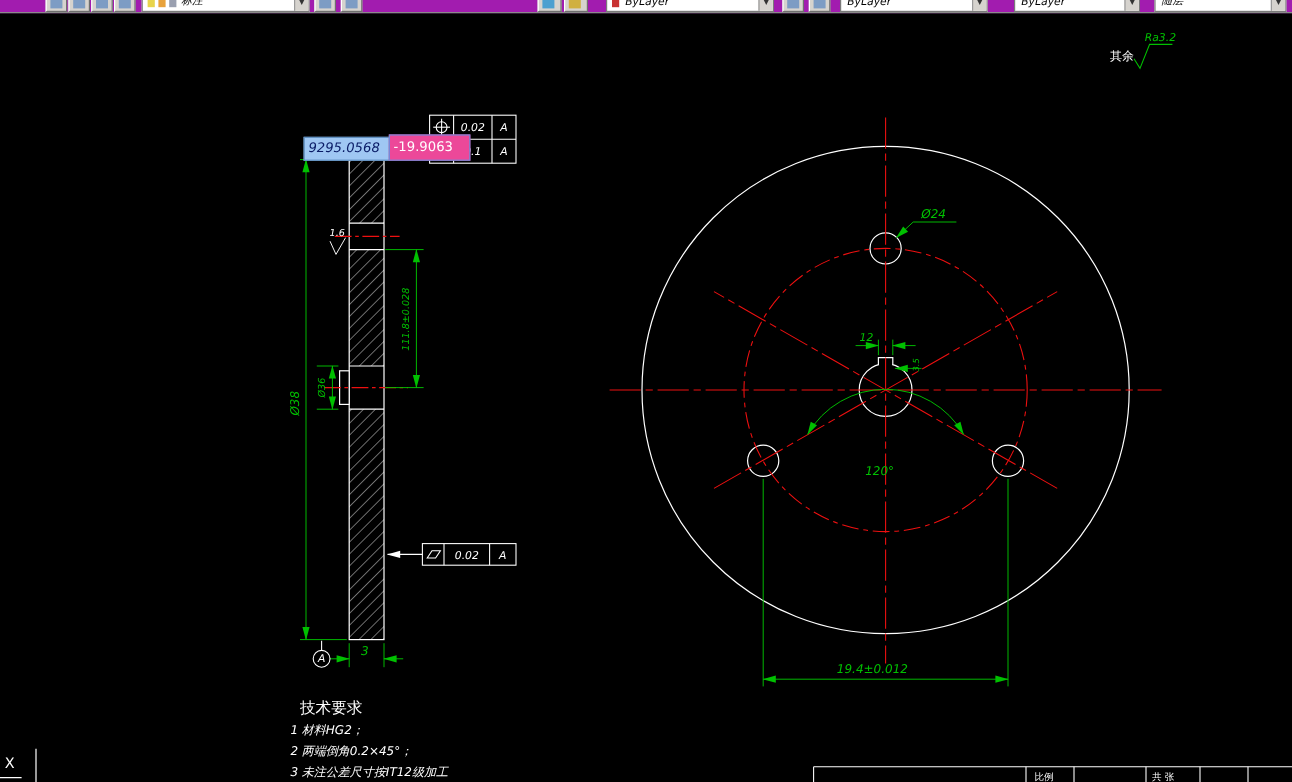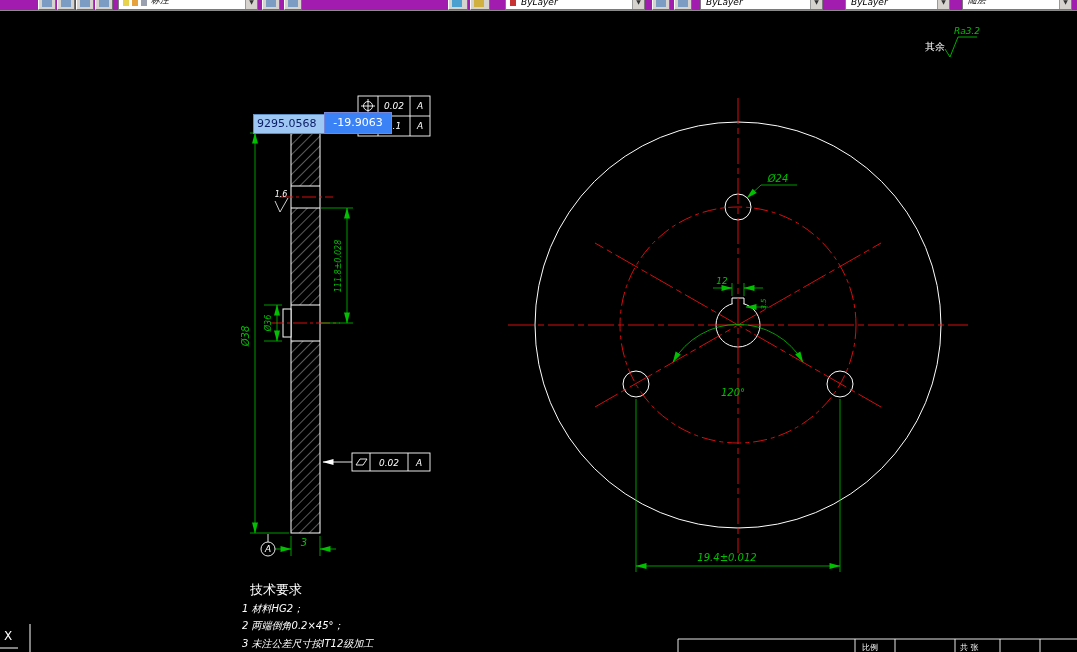--- a/index.html
+++ b/index.html
@@ -15,23 +15,23 @@
             box-sizing:border-box;font-size:9px;color:#000;}
   .tb-combo .val{position:absolute;left:5px;bottom:2px;white-space:nowrap;font-style:italic;}
   .tb-combo .arr{position:absolute;right:0;top:0;bottom:0;width:11px;background:#d6d3ce;
                  border-left:1px solid #9a9a9a;font-size:6px;text-align:center;color:#333;
                  line-height:17px;}
   .sw{position:absolute;bottom:3px;width:6px;height:6px;}
   
   .tip{position:absolute;z-index:4;font-size:11px;line-height:16px;padding:1px 3px;
        white-space:nowrap;}
   .tip-x{left:253px;top:114px;width:64px;height:16px;background:#9fc7f3;color:#0a1c66;
-         border:1px solid #5f8fc0;}
-  .tip-y{left:324px;top:112px;width:60px;height:18px;background:#3b82f6;color:#ffffff;
-         border:1px solid #7787d8;line-height:18px;text-align:center;}
+         border:1px solid #5f8fc0;font-style:italic;}
+  .tip-y{left:324px;top:112px;width:60px;height:18px;background:#ec4899;color:#ffffff;
+         border:1px solid #7787d8;line-height:18px;}
   
   svg{position:absolute;left:0;top:0;z-index:1;}
   .dim{fill:#00c000;font-style:italic;font-size:10px;font-family:"DejaVu Sans",sans-serif;}
   .dim-sm{fill:#00c000;font-style:italic;font-size:8px;font-family:"DejaVu Sans",sans-serif;}
   .wtxt{fill:#ffffff;font-size:9px;font-style:italic;font-family:"DejaVu Sans",sans-serif;}
   .cjk{fill:#ffffff;font-family:"DejaVu Sans",sans-serif;}
 </style>
 </head>
 <body>
 

